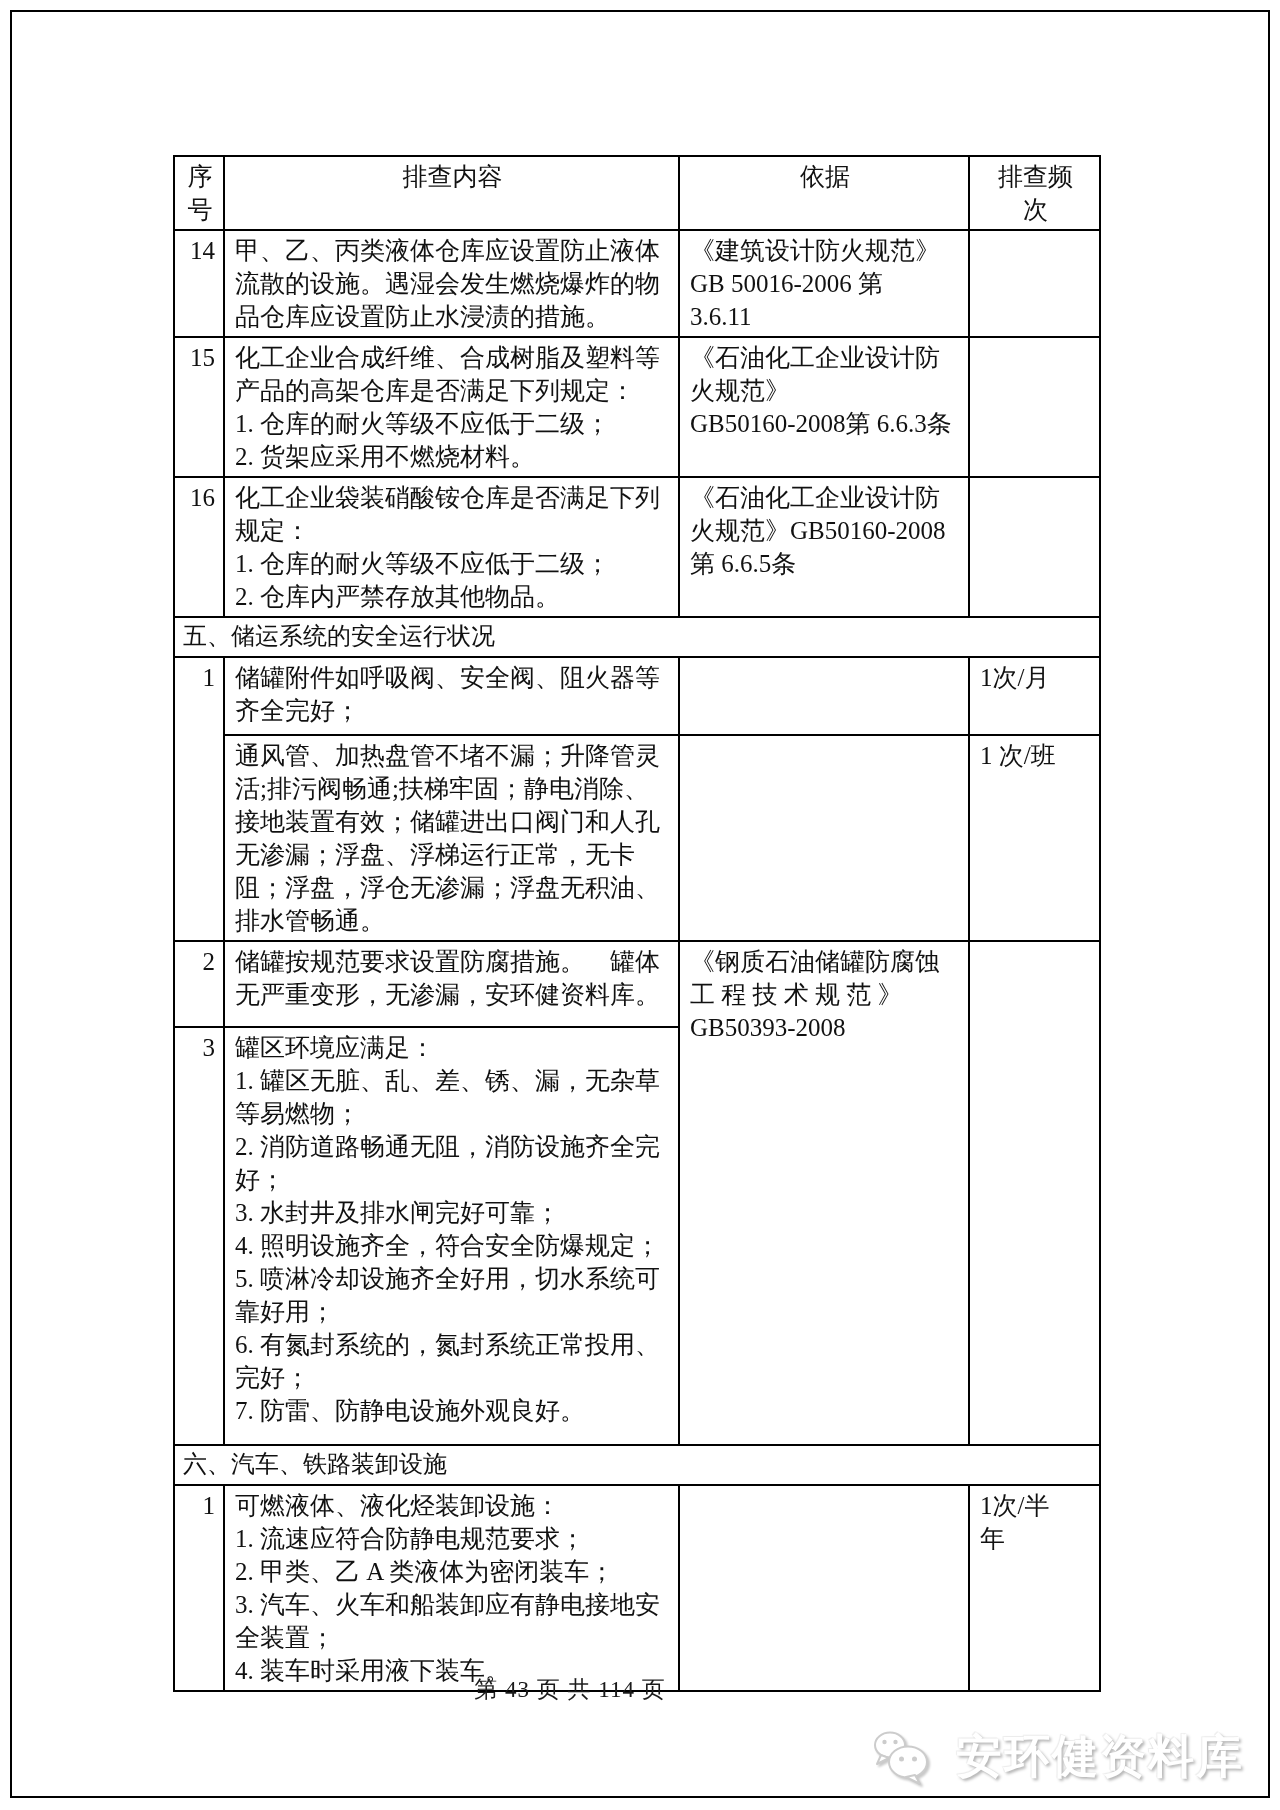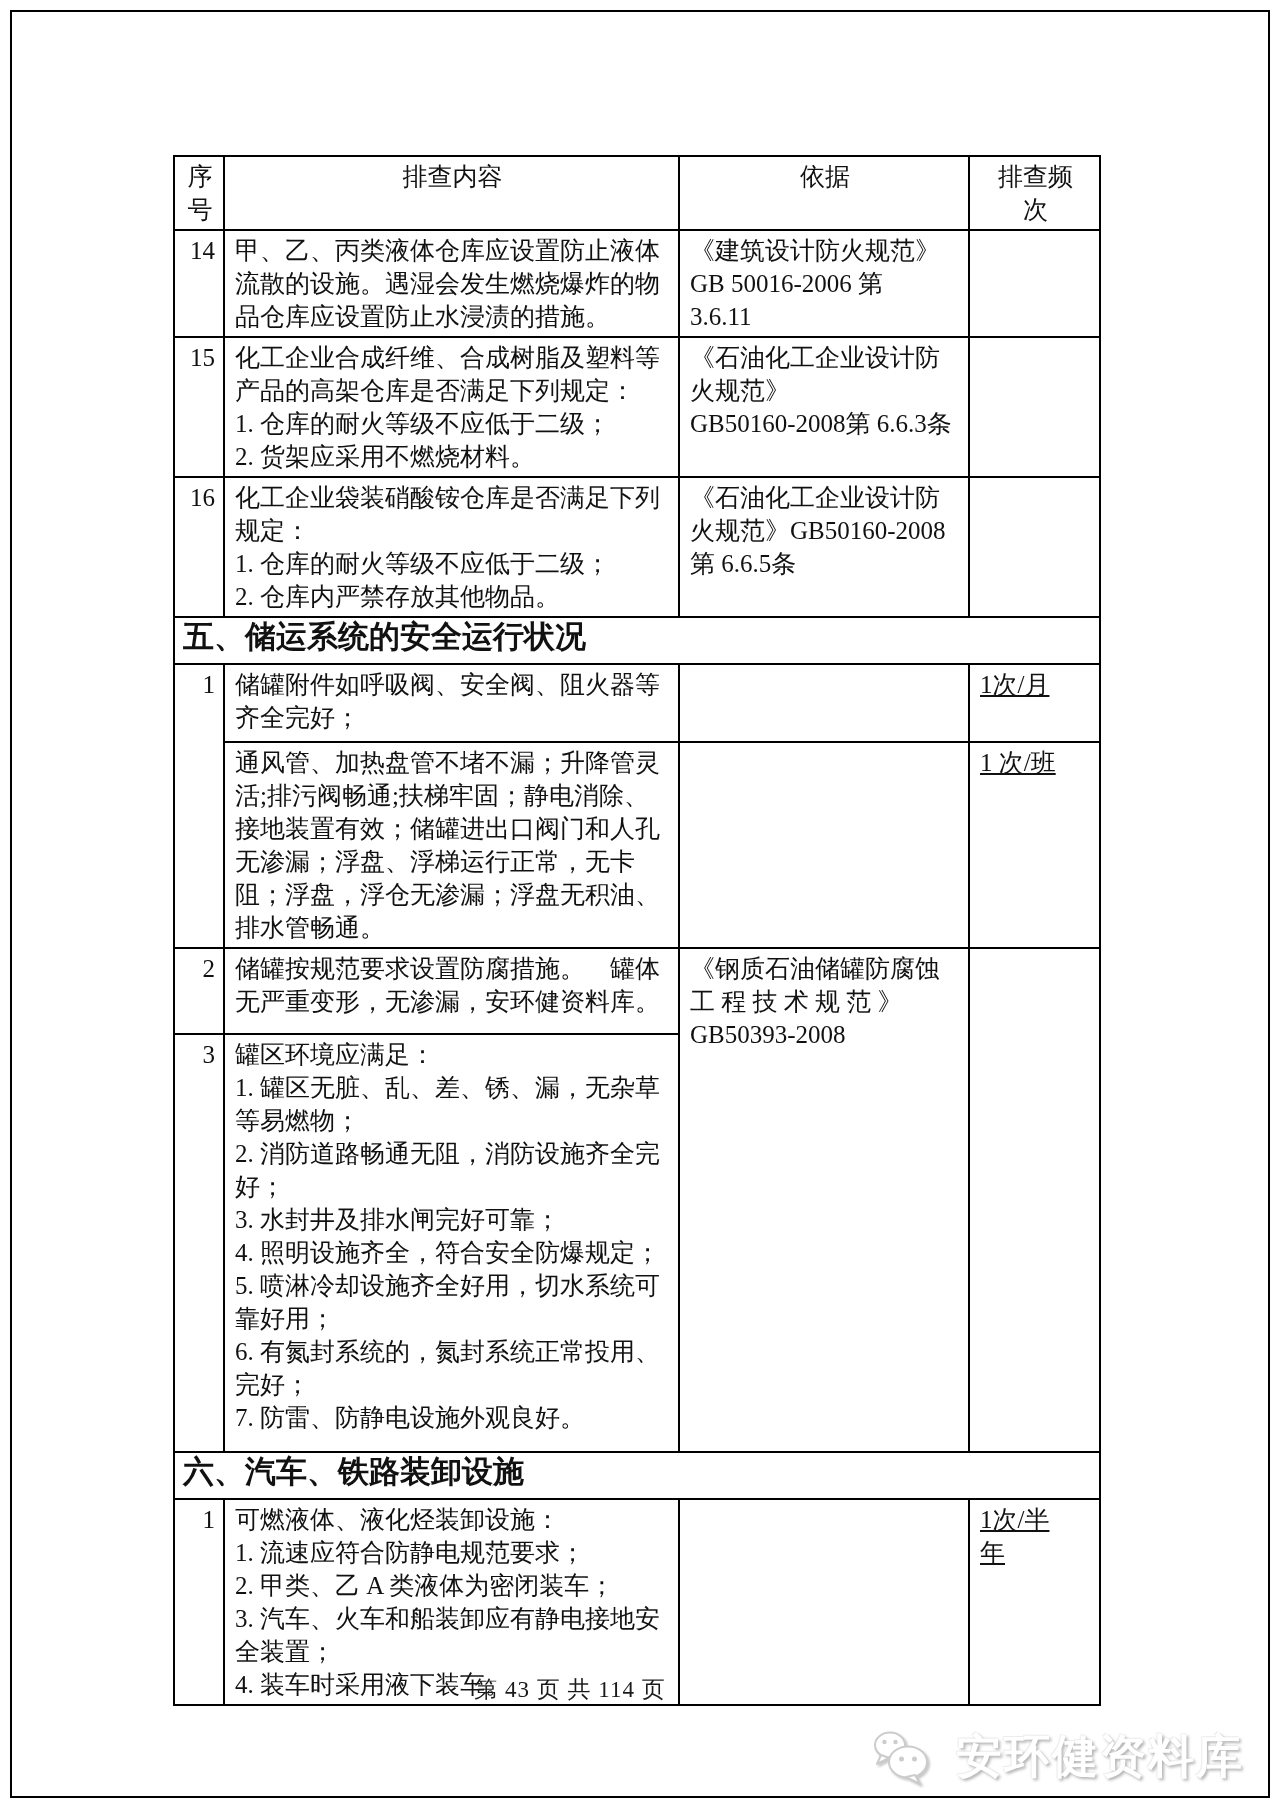--- a/index.html
+++ b/index.html
@@ -46,26 +46,26 @@
     font-size: 26px;
     line-height: 32px;
     padding: 2px;
   }
   td.seq {
     text-align: right;
     vertical-align: middle;
     padding: 0 2px;
   }
   td.basis { padding: 3px 6px 3px 12px; margin-left: 16px; }
-  td.freq  { padding: 3px 6px 3px 10px; text-decoration: underline; }
+  td.freq  { padding: 3px 6px 3px 10px; }
   tr.section td.section-title {
-    font-weight: 700;
-    font-size: 31px;
+    font-weight: 400;
+    font-size: 24px;
     vertical-align: middle;
-    padding: 2px 4px 10px 8px;
+    padding: 2px 4px 3px 8px;
   }
   .footer {
     position: absolute;
     top: 1674px;
     left: 0;
     width: 1140px;
     text-align: center;
     font-size: 23px;
     color: #1a1a1a;
     letter-spacing: 1px;

